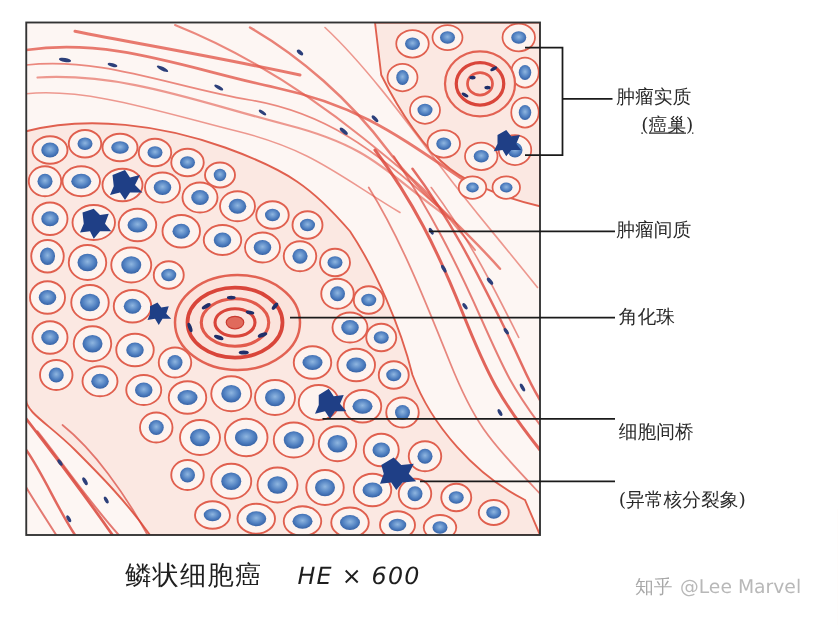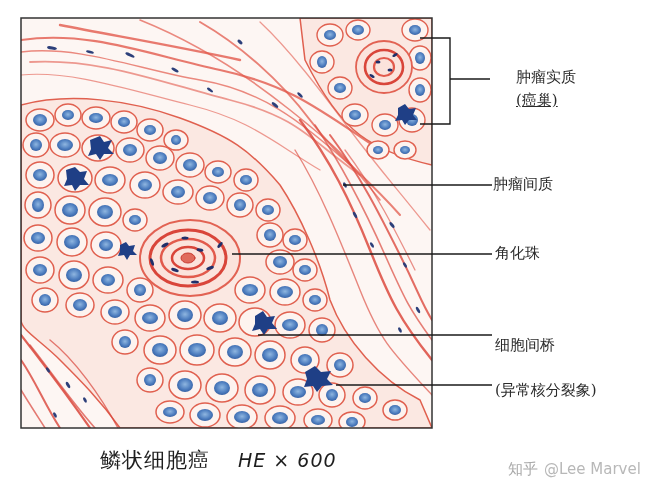--- a/index.html
+++ b/index.html
@@ -310,29 +310,29 @@
       <polyline points="420,38 450,38 450,124 420,124"></polyline>
       <line x1="450" y1="79" x2="490" y2="79"></line>
       <line x1="343" y1="185" x2="492" y2="185"></line>
       <line x1="232" y1="254" x2="492" y2="254"></line>
       <line x1="258" y1="335" x2="492" y2="335"></line>
       <line x1="336" y1="385" x2="492" y2="385"></line>
     </g>
   </svg>
 
   
-  <div class="label" style="left:516px; top:68px;">
+  <div class="label" style="left:493px; top:68px;">
     <div>肿瘤实质</div>
-    <div style="margin-top:5px;text-decoration:underline;">(癌巢)</div>
+    <div style="margin-left:20px; margin-top:5px;text-decoration:underline;">(癌巢)</div>
   </div>
   <div class="label" style="left:493px; top:175px;">肿瘤间质</div>
   <div class="label" style="left:495px; top:244px;text-align:right;">角化珠</div>
   <div class="label" style="left:495px; top:325px;margin-top:11px;">细胞间桥</div>
   <div class="label" style="left:495px; top:375px;">
-    <div style="margin-top:6px;">(异常核分裂象)</div>
+    <div style="margin-top:16px;">(异常核分裂象)</div>
   </div>
 
   
   <div class="caption">
     <span>鳞状细胞癌</span><span class="stain">HE × 600</span>
   </div>
 
   
   <div class="watermark">
     <span class="zh">知乎</span><span>@Lee Marvel</span>

